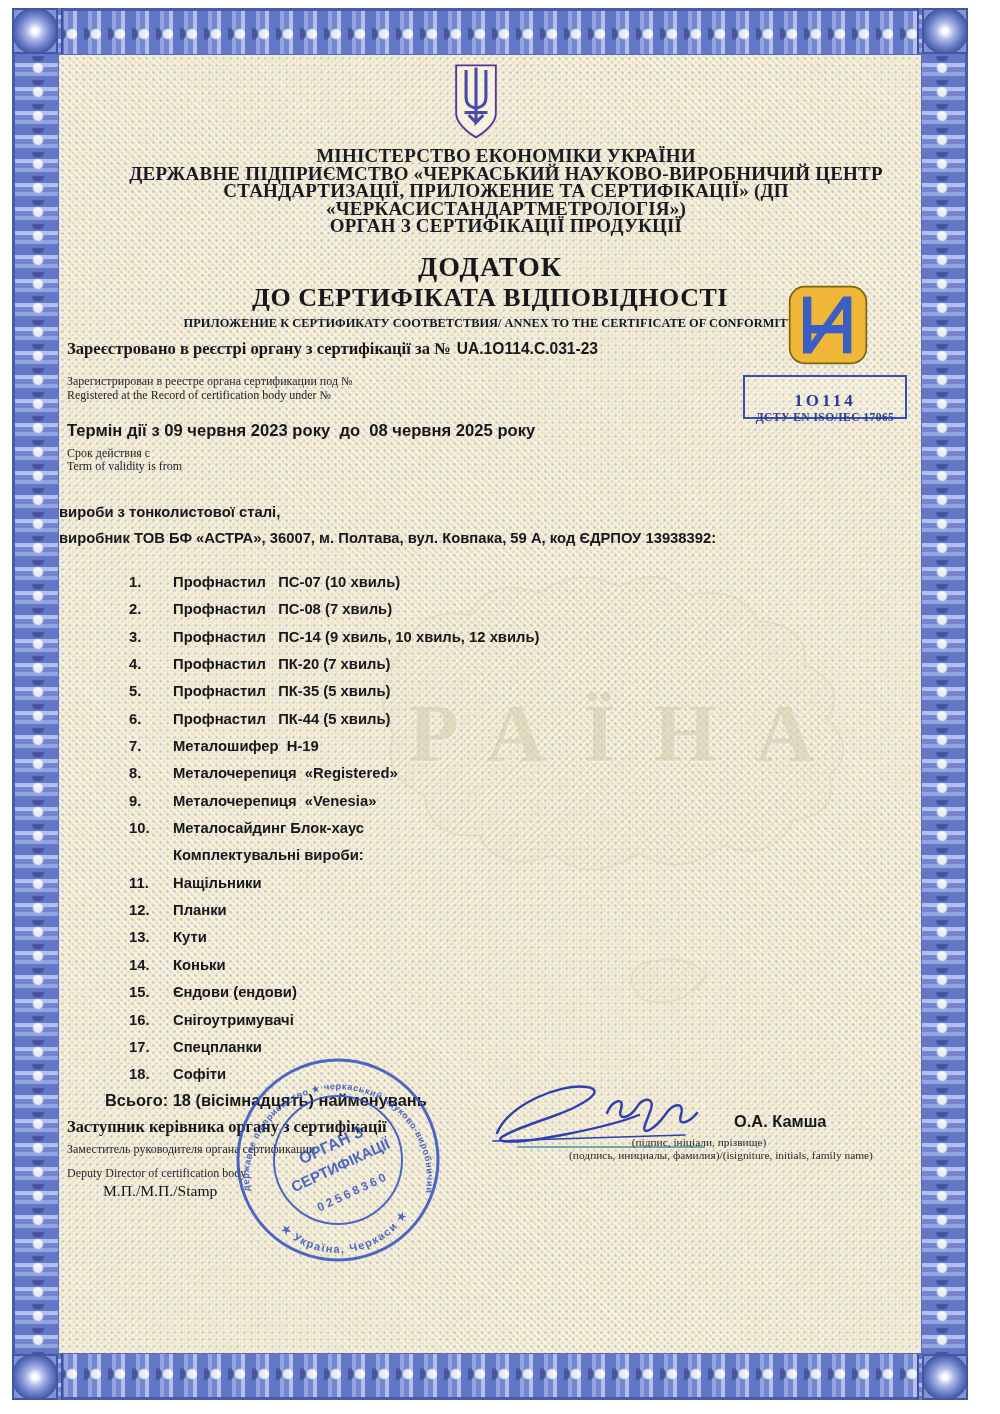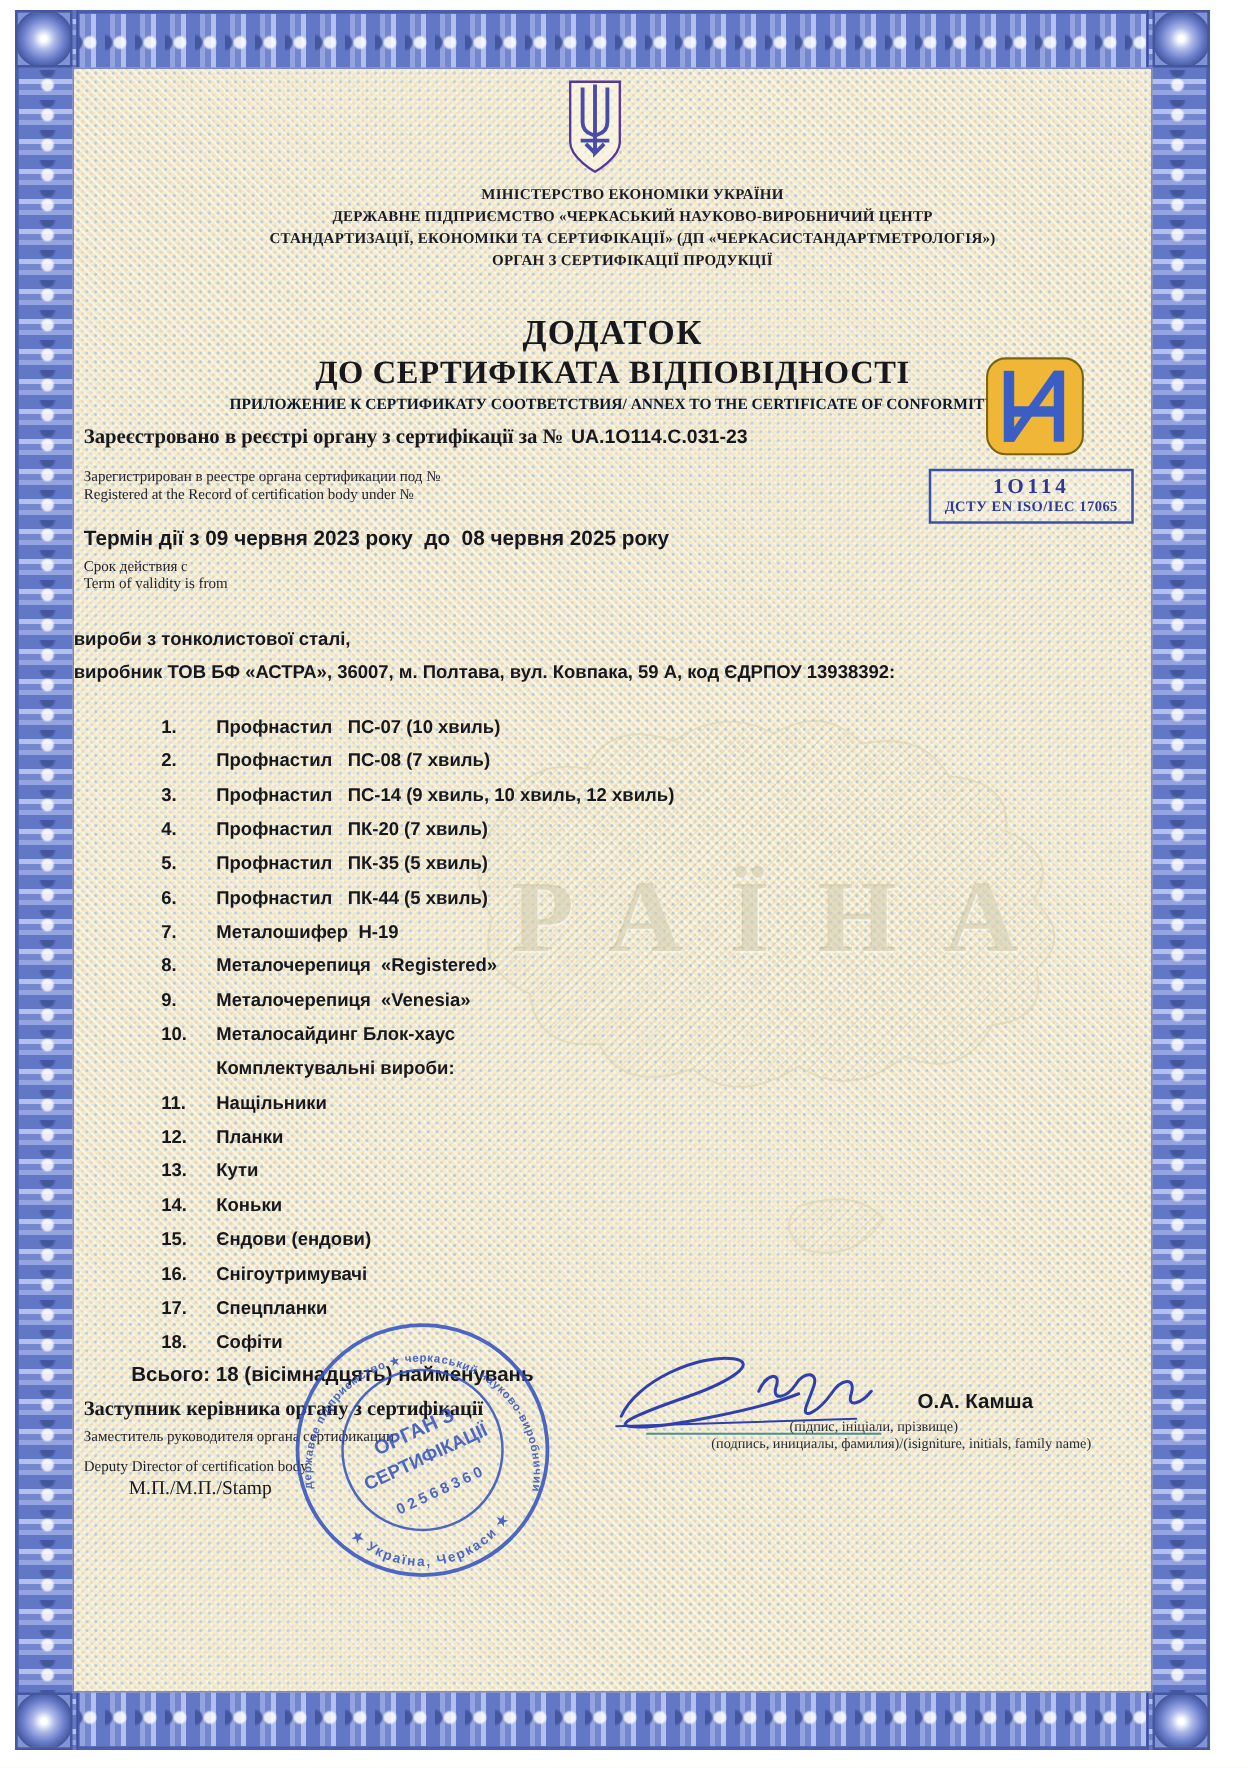--- a/index.html
+++ b/index.html
@@ -38,21 +38,21 @@
       radial-gradient(rgba(226,150,172,0.30) 0.8px, rgba(226,150,172,0) 1.7px),
       repeating-linear-gradient(45deg, rgba(255,253,242,0.55) 0 1.5px, rgba(255,253,242,0) 1.5px 5px),
       repeating-linear-gradient(-45deg, rgba(236,228,196,0.6) 0 1.5px, rgba(236,228,196,0) 1.5px 5px);
     background-size:7px 7px,7px 7px,auto,auto;
     background-position:0 0,3.5px 3.5px,0 0,0 0;
     border:1px solid #5b6cba;}
 
   .serif{font-family:"Liberation Serif",serif;}
   .abs{position:absolute;}
 
-  .hdr{left:0;right:0;top:92px;text-align:center;font-weight:bold;font-size:12px;line-height:17.6px;color:#1a1a24;letter-spacing:.2px;padding-left:32px;}
+  .hdr{left:0;right:0;top:92px;text-align:center;font-weight:bold;font-size:19px;line-height:17.6px;color:#1a1a24;letter-spacing:.2px;padding-left:32px;}
   .ttl1{left:0;right:0;top:196px;text-align:center;font-weight:bold;font-size:28px;letter-spacing:1px;}
   .ttl2{left:0;right:0;top:228px;text-align:center;font-weight:bold;font-size:26px;letter-spacing:.5px;}
   .ttl3{left:0;right:0;top:261px;text-align:center;font-weight:bold;font-size:12.4px;color:#101828;}
 
   .reg-main{left:8px;top:284px;font-weight:bold;font-size:16.6px;}
   .reg-num{font-family:"Liberation Sans",sans-serif;font-size:15.6px;margin-left:6px;}
   .sm{font-size:12px;color:#24242c;}
   .reg-ru{left:8px;top:319px;}
   .reg-en{left:8px;top:333px;}
 
@@ -73,21 +73,21 @@
   .pos-ru{left:8px;top:1087px;}
   .pos-en{left:8px;top:1111px;}
   .mp{left:44px;top:1127px;font-size:15.6px;}
 
   .signer{left:675px;top:1057px;font-family:"Liberation Sans",sans-serif;font-weight:bold;font-size:16.4px;}
   .cap1{left:552px;width:176px;top:1081px;text-align:center;font-size:11.4px;color:#2a2a34;}
   .cap2{left:462px;width:400px;top:1094px;text-align:center;font-size:11.4px;color:#2a2a34;}
 
   .acc-box{left:684px;top:320px;width:160px;height:40px;border:2px solid #3c4ea8;
     text-align:center;color:#2c3a96;background:rgba(255,255,255,0.12);}
-  .acc-code{font-weight:bold;font-size:17px;letter-spacing:3px;line-height:20px;margin-top:2px;}
+  .acc-code{font-weight:bold;font-size:17px;letter-spacing:3px;line-height:20px;margin-top:14px;}
   .acc-std{font-weight:bold;font-size:11.6px;line-height:14px;letter-spacing:.4px;}
 
   .wm-text{left:350px;top:632px;font-weight:bold;font-size:82px;letter-spacing:38px;
     color:rgba(168,158,104,0.30);text-shadow:1px 1px 0 rgba(255,255,255,0.45);white-space:nowrap;}
   .wm-map{left:280px;top:480px;opacity:.5;pointer-events:none;}
   .stamp{left:166px;top:992px;opacity:.85;}
   .sig{left:430px;top:1020px;}
   .logo{left:727px;top:230px;}
   .trident{left:386px;top:4px;}
 </style>
@@ -126,21 +126,21 @@
           <path d="M66 16 V58 Q66 70 54 74"></path>
           <path d="M50 12 V80"></path>
           <path d="M34 82 H66"></path>
           <path d="M50 82 V98 L60 88 M50 98 L40 88"></path>
         </g>
       </svg>
 
       <div class="abs hdr serif">
         <div>МІНІСТЕРСТВО ЕКОНОМІКИ УКРАЇНИ</div>
         <div>ДЕРЖАВНЕ ПІДПРИЄМСТВО «ЧЕРКАСЬКИЙ НАУКОВО-ВИРОБНИЧИЙ ЦЕНТР</div>
-        <div>СТАНДАРТИЗАЦІЇ, ЕКОНОМІКИ ТА СЕРТИФІКАЦІЇ» (ДП «ЧЕРКАСИСТАНДАРТМЕТРОЛОГІЯ»)</div>
+        <div>СТАНДАРТИЗАЦІЇ, ПРИЛОЖЕНИЕ ТА СЕРТИФІКАЦІЇ» (ДП «ЧЕРКАСИСТАНДАРТМЕТРОЛОГІЯ»)</div>
         <div>ОРГАН З СЕРТИФІКАЦІЇ ПРОДУКЦІЇ</div>
       </div>
 
       <div class="abs ttl1 serif">ДОДАТОК</div>
       <div class="abs ttl2 serif">ДО СЕРТИФІКАТА ВІДПОВІДНОСТІ</div>
       <div class="abs ttl3 serif">ПРИЛОЖЕНИЕ К СЕРТИФИКАТУ СООТВЕТСТВИЯ/ ANNEX TO THE CERTIFICATE OF CONFORMITY</div>
 
       <svg class="abs logo" width="84" height="80" viewBox="0 0 100 96">
         <rect x="4" y="2" width="92" height="92" rx="18" fill="#f0b637" stroke="#7a6414" stroke-width="2"></rect>
         <g fill="#3b5ec4">

